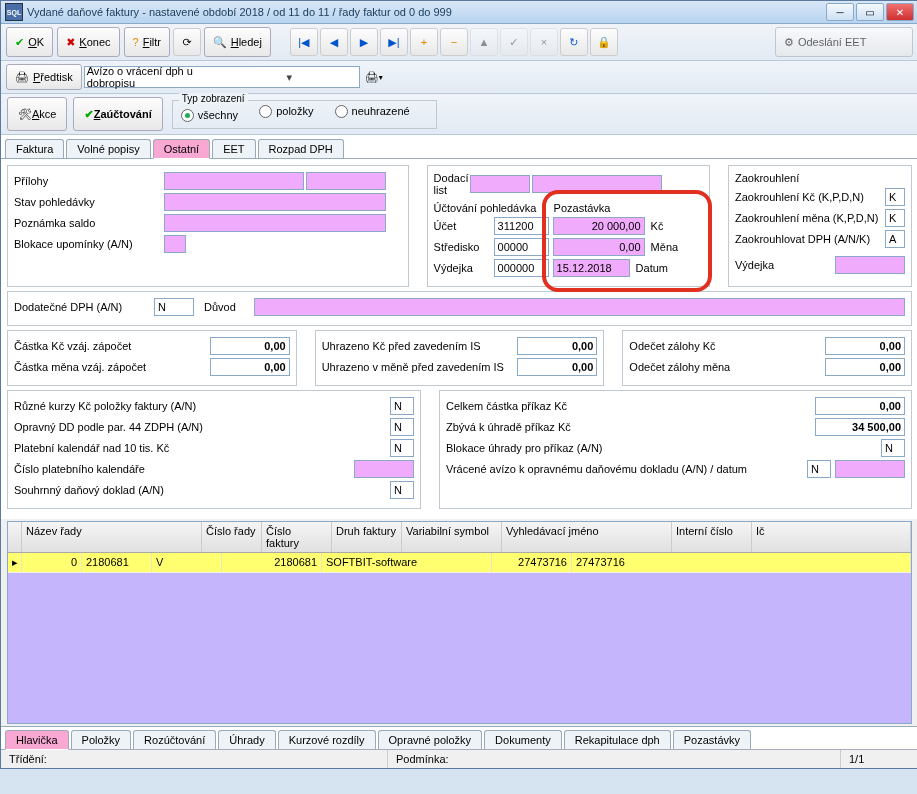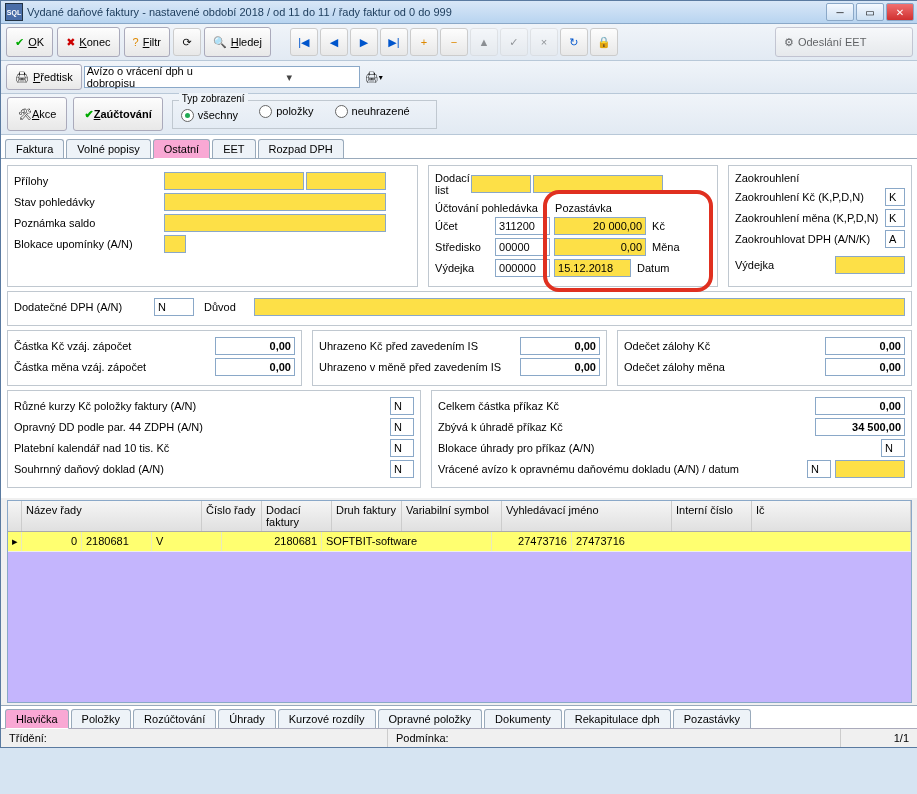--- a/index.html
+++ b/index.html
@@ -26,24 +26,24 @@
 .radio .dot{width:11px;height:11px;border:1px solid #666;border-radius:50%;margin-right:4px;display:flex;align-items:center;justify-content:center;background:#fff}
 .radio.sel .dot::after{content:"";width:5px;height:5px;background:#2a5;border-radius:50%}
 .tabs{display:flex;border-bottom:1px solid #9ab;padding:4px 4px 0 4px;background:#fff}
 .tab{padding:3px 10px;margin-right:2px;border:1px solid #9ab;border-bottom:none;background:#eef3f8;cursor:pointer;border-radius:3px 3px 0 0}
 .tab.active{background:#f9a8d4;border-bottom:1px solid #fff;margin-bottom:-1px}
 .content{background:#fff;padding:6px}
 .panel{border:1px solid #c0c8d0;padding:6px;margin-bottom:4px}
 .row{display:flex;align-items:center;margin-bottom:3px}
 .lbl{width:150px}
 .lbl-sm{width:60px}
-.fld{height:18px;border:1px solid #8aa8c8;background:#fde047;padding:0 3px;display:flex;align-items:center;box-sizing:border-box}
+.fld{height:18px;border:1px solid #8aa8c8;background:#f0abfc;padding:0 3px;display:flex;align-items:center;box-sizing:border-box}
 .fld.w{background:#fff}
 .fld.right{justify-content:flex-end}
-.cols{display:flex;gap:10px}
+.cols{display:flex;gap:18px}
 .redbox{position:absolute;border:4px solid #e03020;border-radius:16px;pointer-events:none}
 .grid-wrap{border:1px solid #8aa8c8;margin:2px 6px;background:#c4b5fd}
 .grid-head{display:flex;background:linear-gradient(#f5f5f5,#e0e0e0);border-bottom:1px solid #aaa}
 .gh{border-right:1px solid #ccc;padding:3px 4px;box-sizing:border-box}
 .grid-row{display:flex;background:#ffff70;border-bottom:1px solid #eee}
 .gc{border-right:1px solid #e8e8c0;padding:3px 4px;box-sizing:border-box}
 .grid-body{height:170px;overflow:auto}
 .rowmark{width:14px;text-align:center}
 .bottombar{display:flex;border-top:1px solid #9ab;background:#fff;padding:3px 4px 0 4px}
 .status{display:flex;border-top:1px solid #aab;background:#f0f0f0;font-size:11px}
@@ -284,20 +284,24 @@
           </div>
         <div class="row">
             <div style="flex:1">Opravný DD podle par. 44 ZDPH (A/N)</div>
             <div class="fld w" style="width:24px">N</div>
           </div>
         <div class="row">
             <div style="flex:1">Platební kalendář nad 10 tis. Kč</div>
             <div class="fld w" style="width:24px">N</div>
           </div>
         <div class="row">
+            <div style="flex:1">Číslo platebního kalendáře</div>
+            <div class="fld" style="width:60px"></div>
+          </div>
+        <div class="row">
             <div style="flex:1">Souhrnný daňový doklad (A/N)</div>
             <div class="fld w" style="width:24px">N</div>
           </div>
       </div>
       <div class="panel" style="flex:1">
         <div class="row">
             <div style="flex:1">Celkem částka příkaz Kč</div>
             <div class="fld w right" style="width:90px;font-weight:bold">0,00</div>
           </div>
         <div class="row">
@@ -315,21 +319,21 @@
           </div>
       </div>
     </div>
   </div>
 
   <div class="grid-wrap">
     <div class="grid-head">
       <div class="gh rowmark"></div>
       <div class="gh" style="width:180px">Název řady</div>
       <div class="gh" style="width:60px">Číslo řady</div>
-      <div class="gh" style="width:70px">Dodací faktury</div>
+      <div class="gh" style="width:70px">Číslo faktury</div>
       <div class="gh" style="width:70px">Druh faktury</div>
       <div class="gh" style="width:100px">Variabilní symbol</div>
       <div class="gh" style="width:170px">Vyhledávací jméno</div>
       <div class="gh" style="width:80px">Interní číslo</div>
       <div class="gh" style="flex:1">Ič</div>
     </div>
     <div class="grid-body">
       <div class="grid-row">
         <div class="gc rowmark">▸</div>
         <div class="gc" style="width:60px;text-align:right">0</div>
@@ -351,15 +355,15 @@
     <div class="tab">Kurzové rozdíly</div>
     <div class="tab">Opravné položky</div>
     <div class="tab">Dokumenty</div>
     <div class="tab">Rekapitulace dph</div>
     <div class="tab">Pozastávky</div>
   </div>
 
   <div class="status">
     <div style="width:370px">Třídění:</div>
     <div style="flex:1">Podmínka:</div>
-    <div style="width:60px;text-align:right">1/1</div>
+    <div style="width:60px;text-align:left">1/1</div>
   </div>
 </div>
 
 </body></html>

